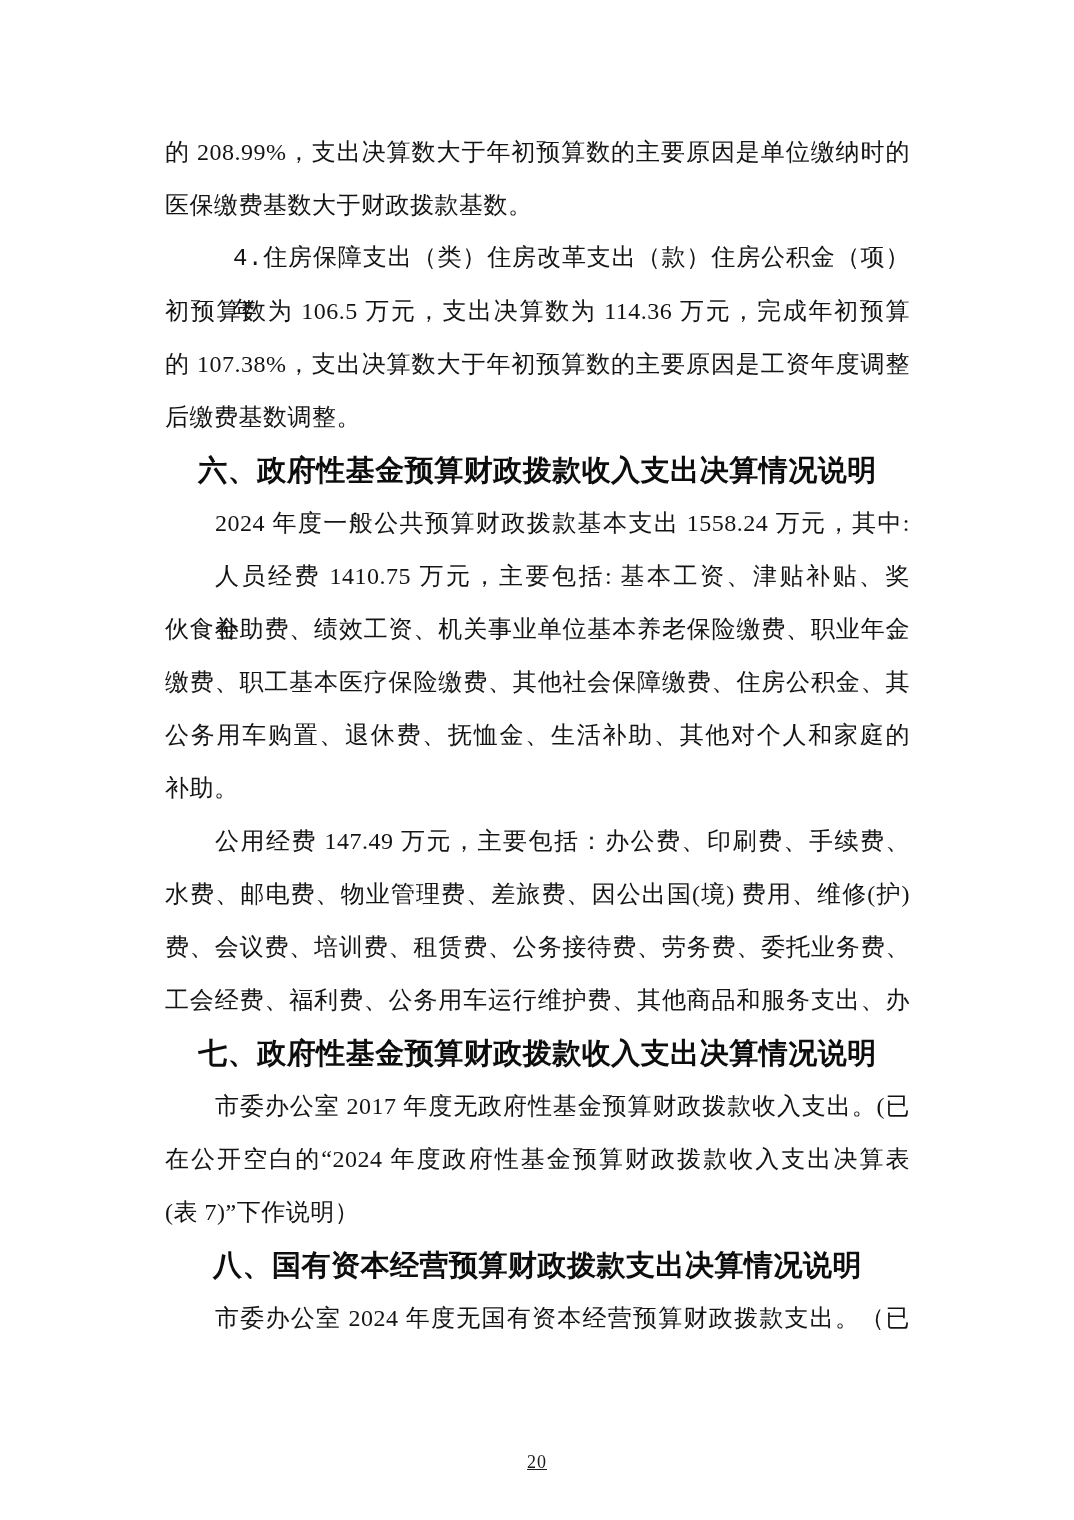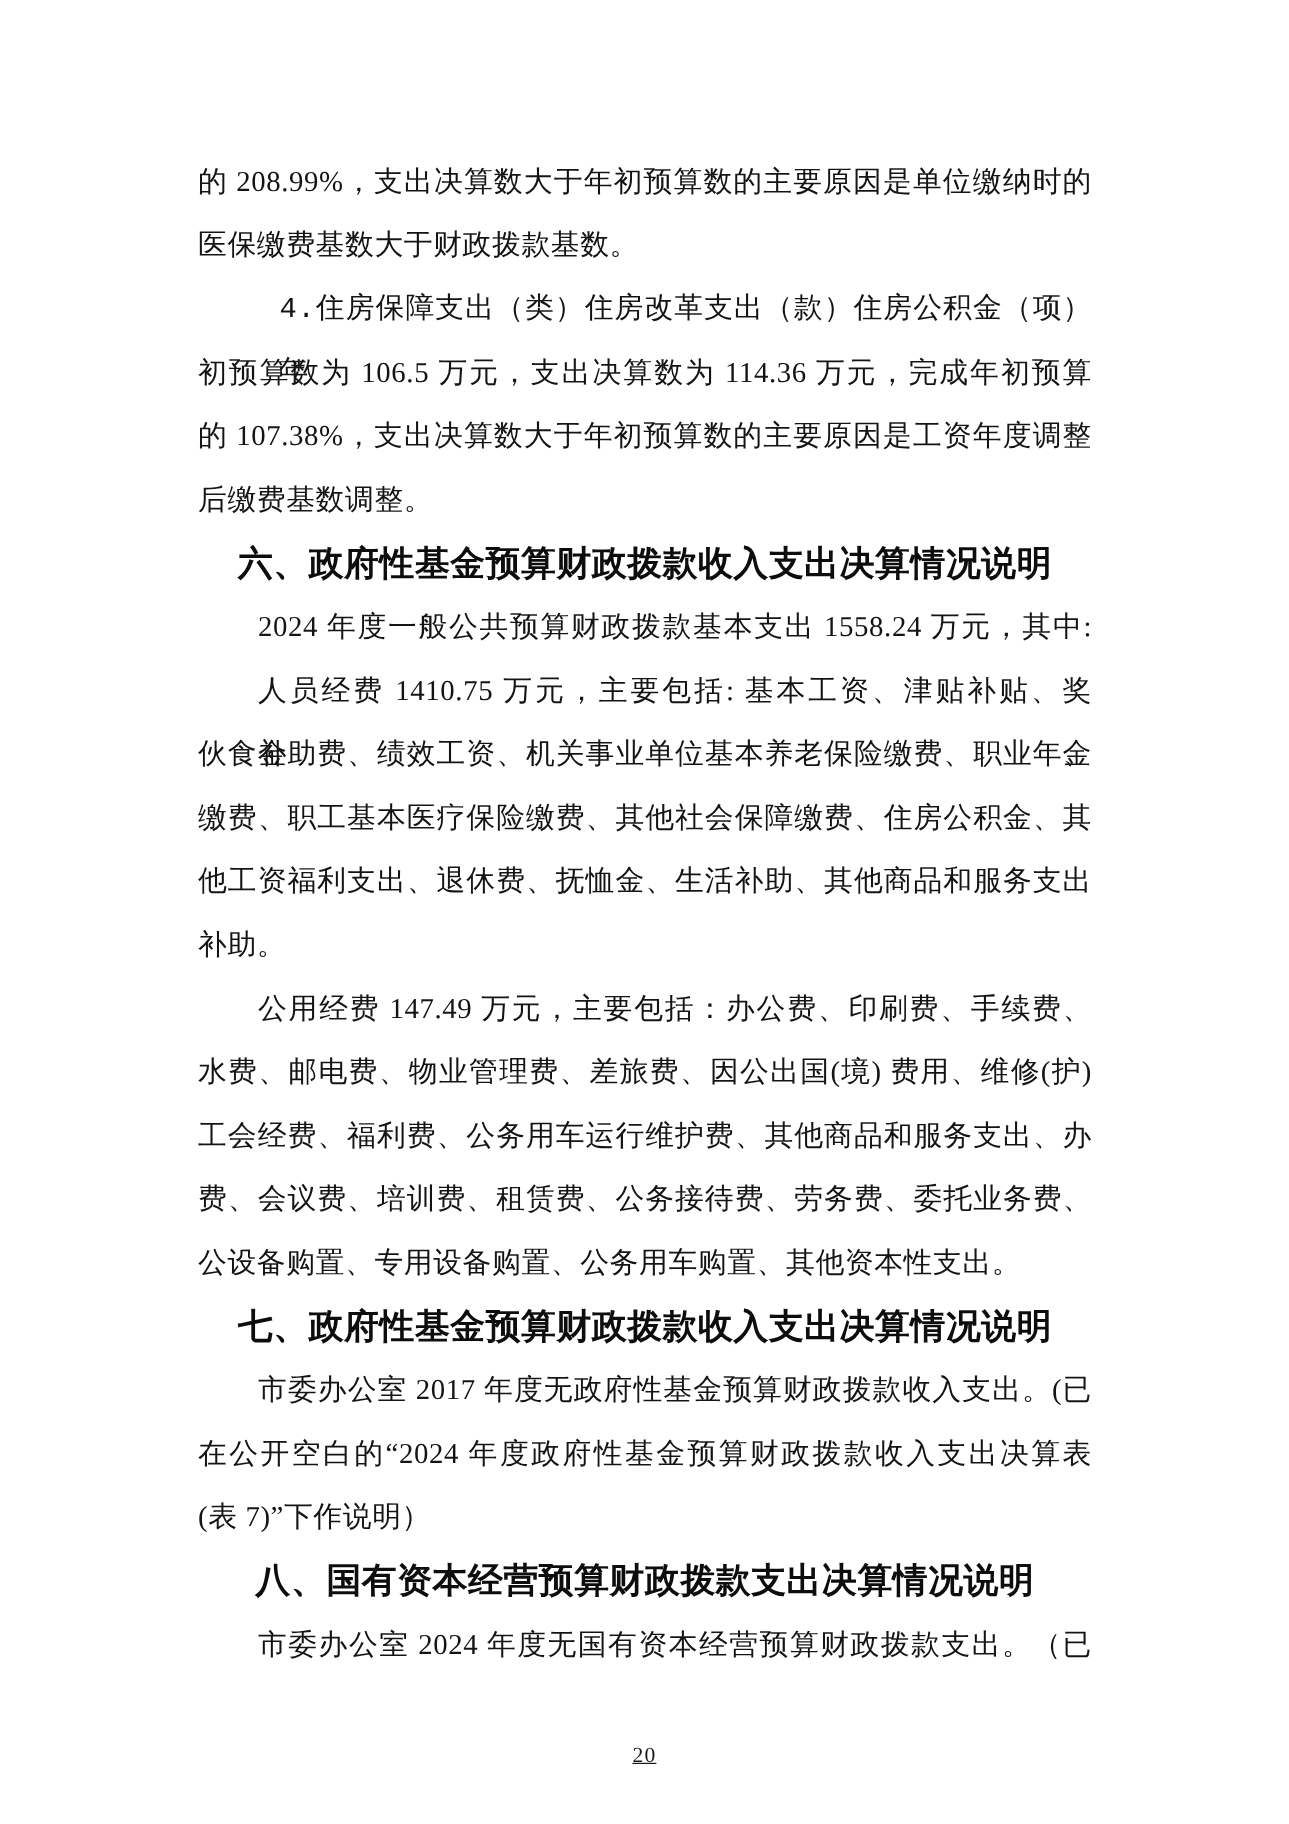--- a/index.html
+++ b/index.html
@@ -74,27 +74,26 @@
     <div class="line">医保缴费基数大于财政拨款基数。</div>
     <div class="line stretch indent-lg">4.住房保障支出（类）住房改革支出（款）住房公积金（项）年</div>
     <div class="line stretch">初预算数为 106.5 万元，支出决算数为 114.36 万元，完成年初预算</div>
     <div class="line stretch">的 107.38%，支出决算数大于年初预算数的主要原因是工资年度调整</div>
     <div class="line">后缴费基数调整。</div>
     <div class="line heading">六、政府性基金预算财政拨款收入支出决算情况说明</div>
     <div class="line stretch indent">2024 年度一般公共预算财政拨款基本支出 1558.24 万元，其中:</div>
     <div class="line stretch indent">人员经费 1410.75 万元，主要包括: 基本工资、津贴补贴、奖金、</div>
     <div class="line stretch">伙食补助费、绩效工资、机关事业单位基本养老保险缴费、职业年金</div>
     <div class="line stretch">缴费、职工基本医疗保险缴费、其他社会保障缴费、住房公积金、其</div>
-    <div class="line stretch">他工资福利支出、退休费、抚恤金、生活补助、其他商品和服务支出</div>
+    <div class="line stretch">公务用车购置、退休费、抚恤金、生活补助、其他对个人和家庭的</div>
     <div class="line">补助。</div>
     <div class="line stretch indent">公用经费 147.49 万元，主要包括：办公费、印刷费、手续费、</div>
     <div class="line stretch">水费、邮电费、物业管理费、差旅费、因公出国(境) 费用、维修(护)</div>
+    <div class="line stretch">费、会议费、培训费、租赁费、公务接待费、劳务费、委托业务费、</div>
     <div class="line stretch">工会经费、福利费、公务用车运行维护费、其他商品和服务支出、办</div>
-    <div class="line stretch">费、会议费、培训费、租赁费、公务接待费、劳务费、委托业务费、</div>
-    <div class="line">公设备购置、专用设备购置、公务用车购置、其他资本性支出。</div>
     <div class="line heading">七、政府性基金预算财政拨款收入支出决算情况说明</div>
     <div class="line stretch indent">市委办公室 2017 年度无政府性基金预算财政拨款收入支出。(已</div>
     <div class="line stretch">在公开空白的“2024 年度政府性基金预算财政拨款收入支出决算表</div>
     <div class="line">(表 7)”下作说明）</div>
     <div class="line heading">八、国有资本经营预算财政拨款支出决算情况说明</div>
     <div class="line stretch indent">市委办公室 2024 年度无国有资本经营预算财政拨款支出。（已</div>
   </div>
   <div class="pagenum">20</div>
 </div>
 

